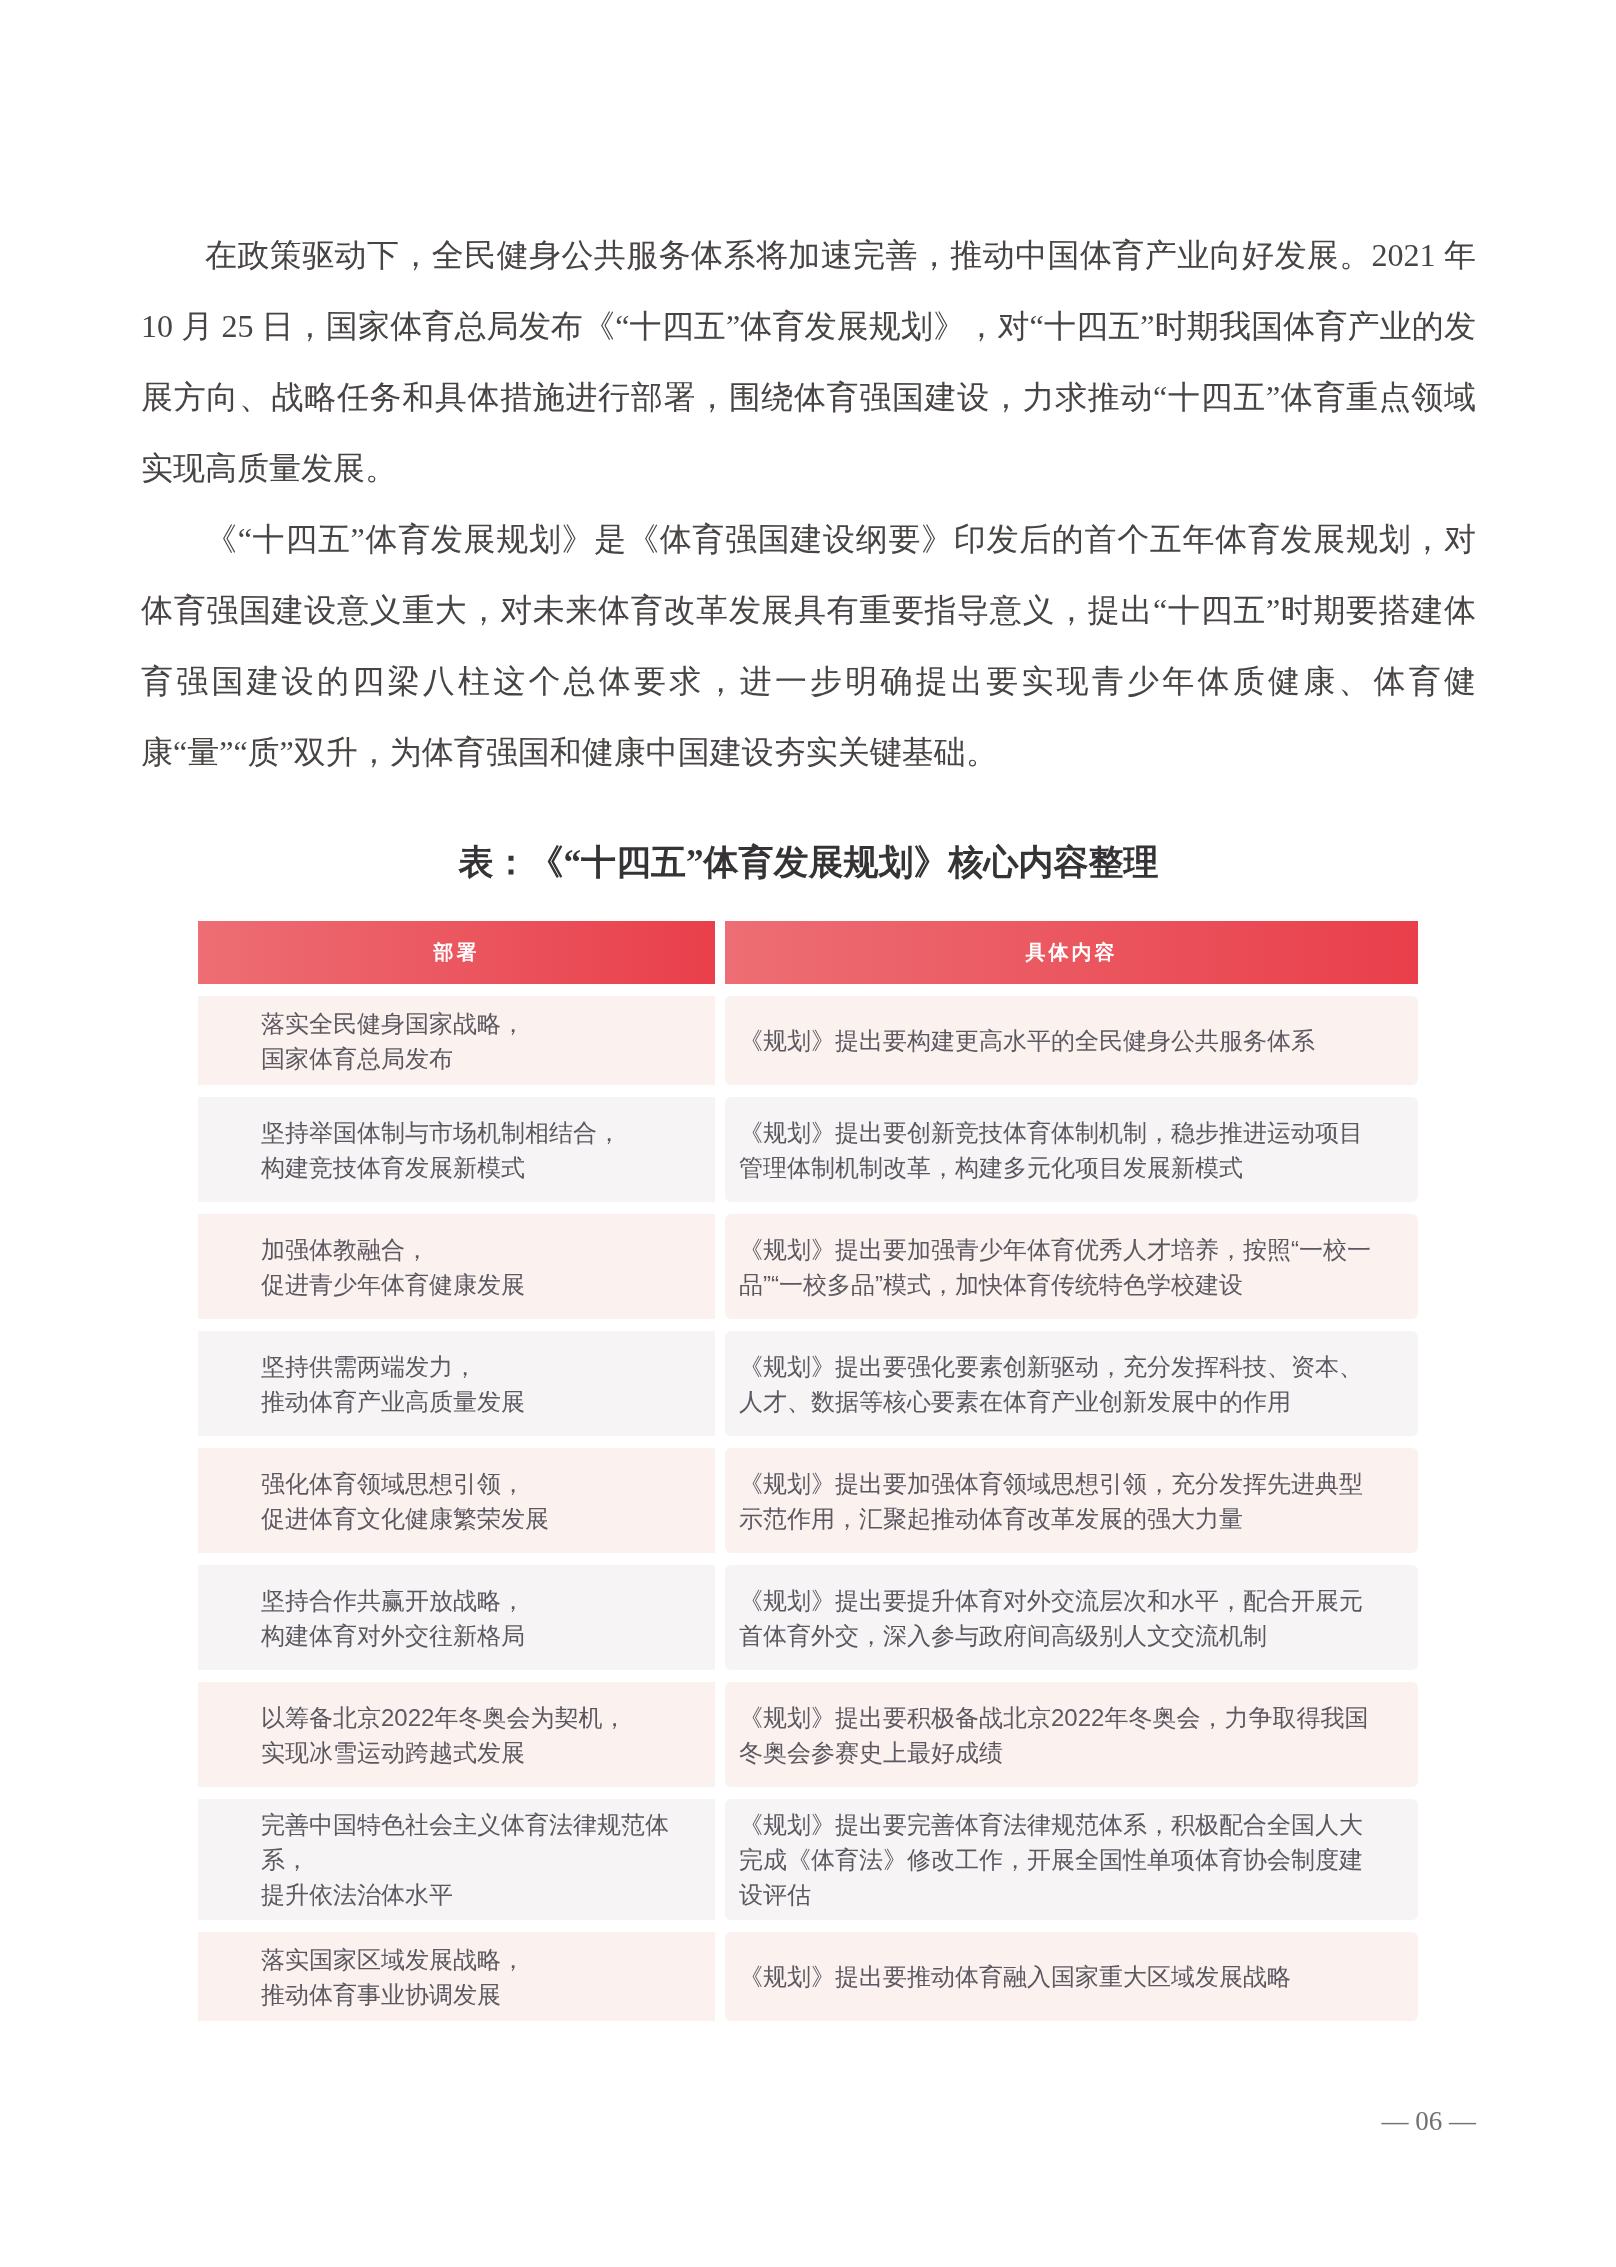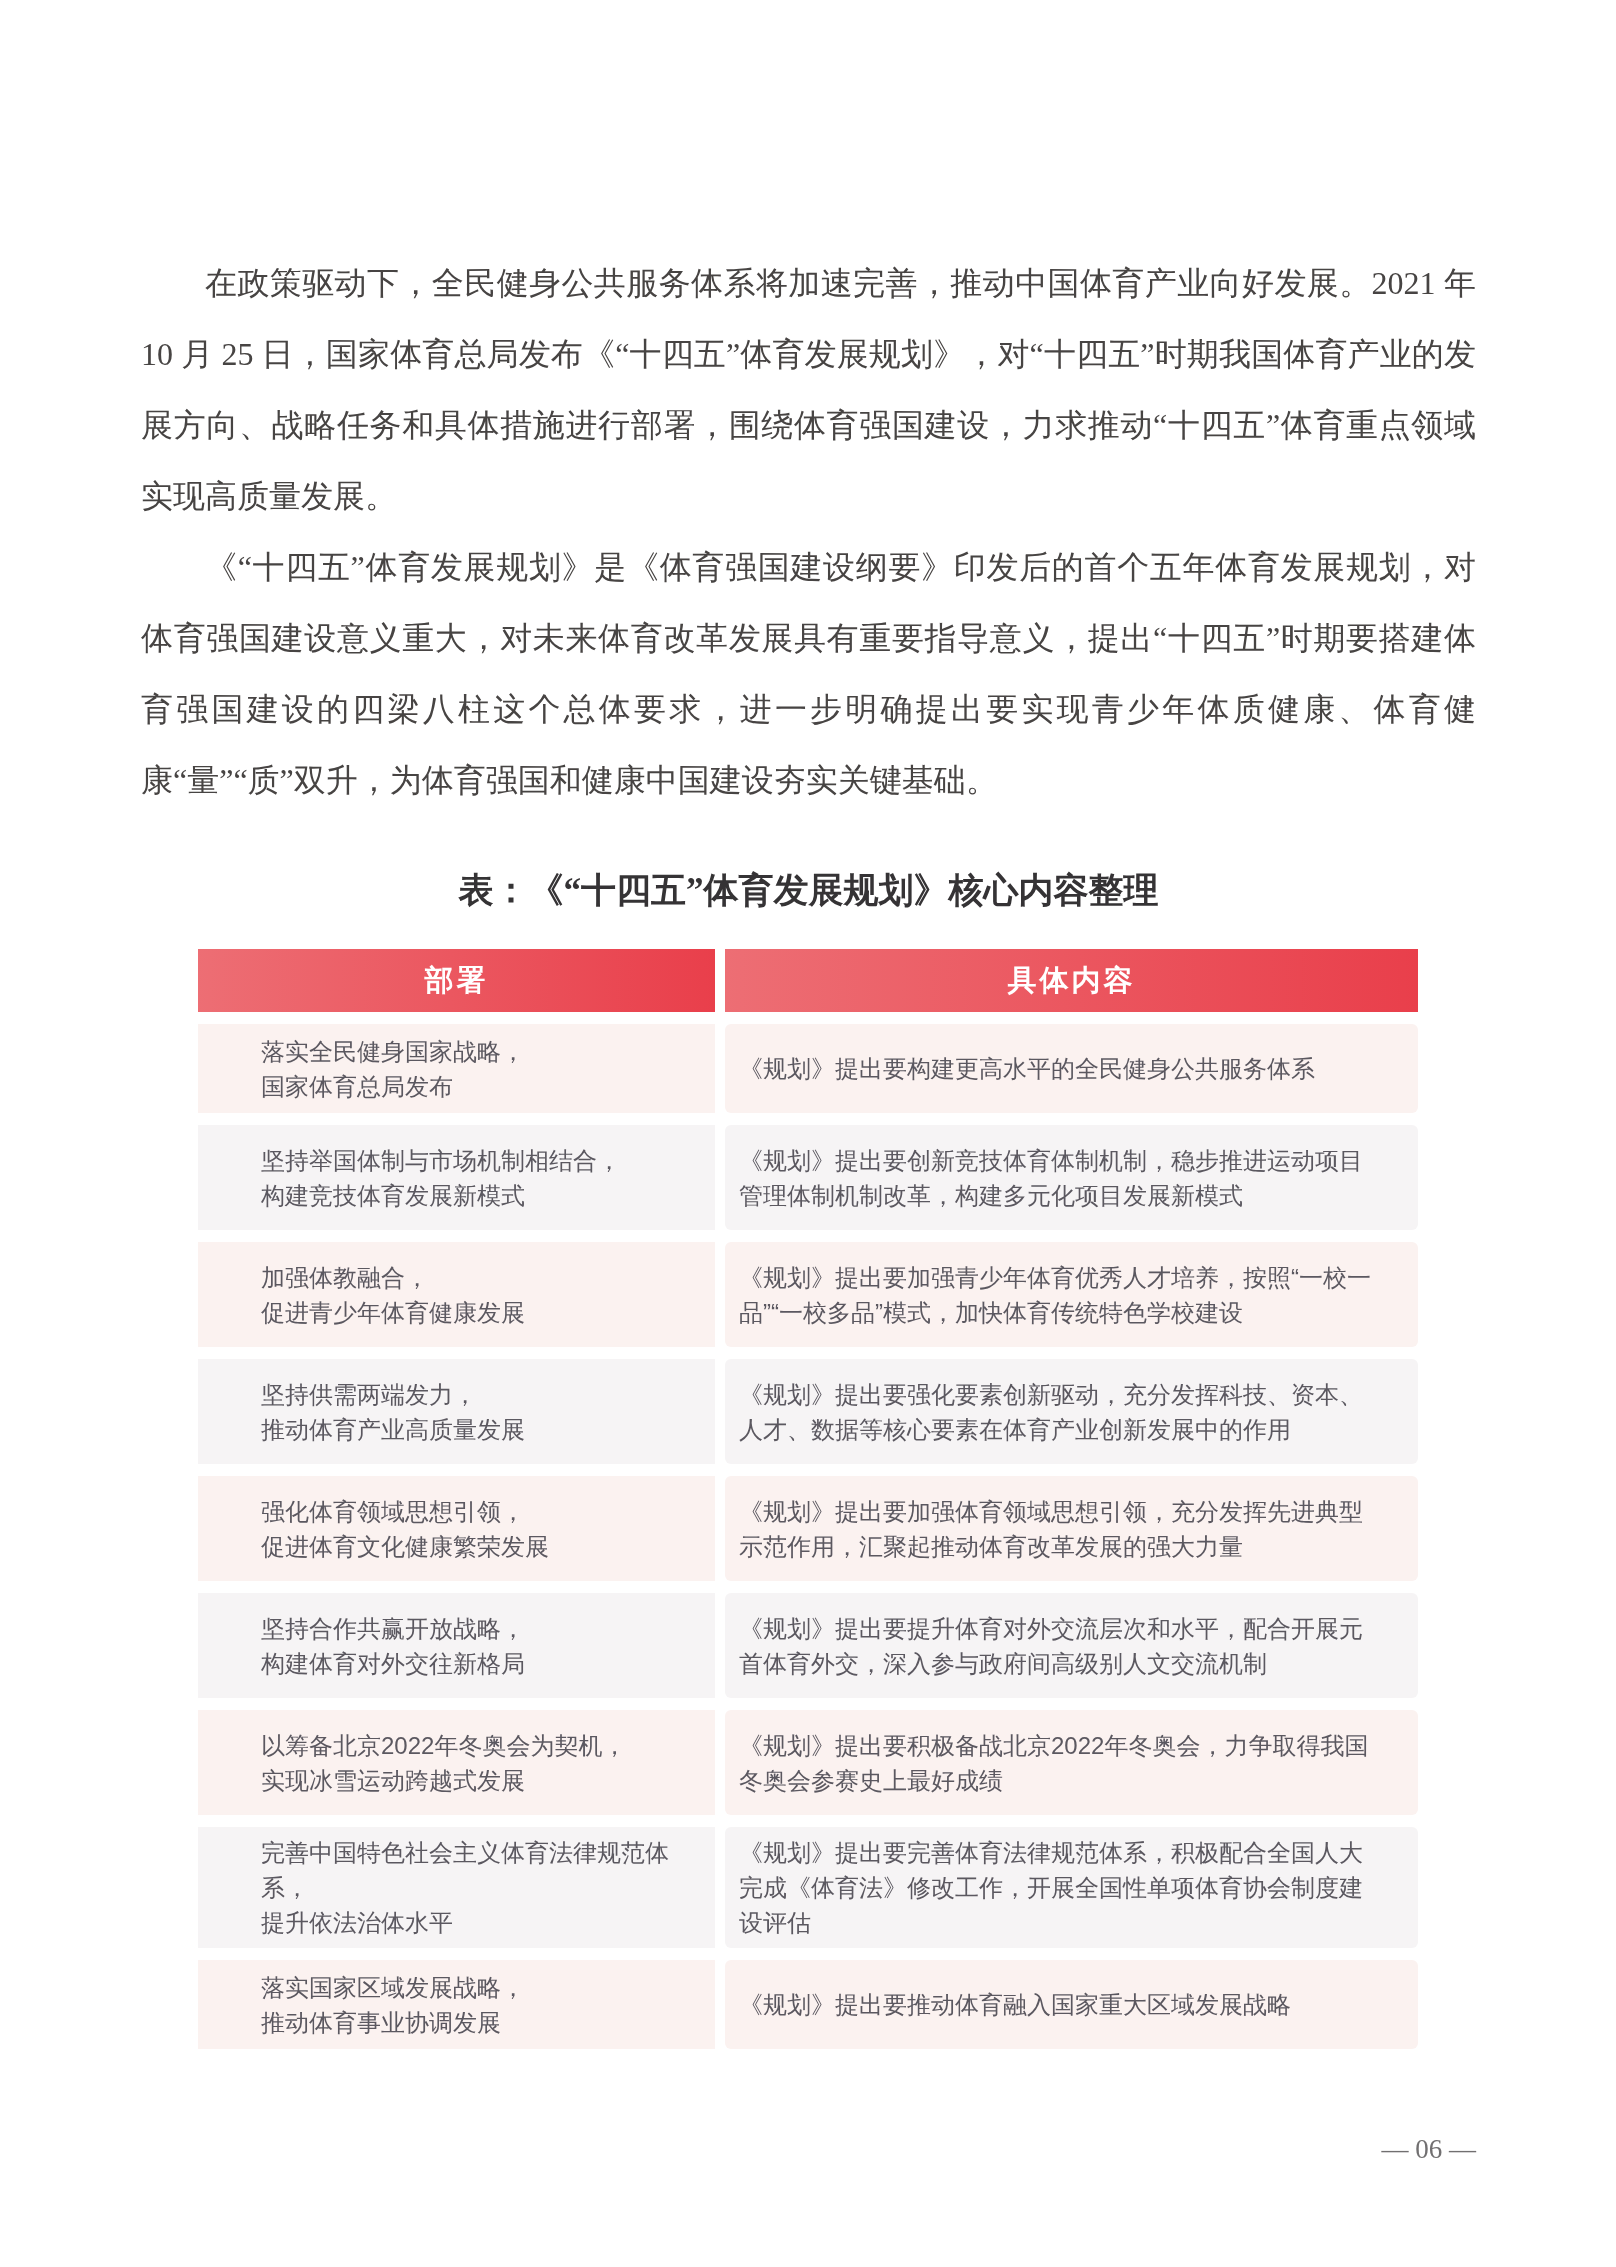--- a/index.html
+++ b/index.html
@@ -7,21 +7,21 @@
     position:relative;
     width:1617px;
     height:2267px;
     background:#ffffff;
     overflow:hidden;
     font-family:"Liberation Serif","DejaVu Serif",serif;
   }
   .content {
     position:absolute;
     left:141px;
-    top:248px;
+    top:220px;
     width:1335px;
   }
   .body-par {
     margin:0;
     font-size:32px;
     line-height:71px;
     text-align:justify;
     text-indent:2em;
     color:#474443;
   }
@@ -41,21 +41,21 @@
   .tbl-row { display:flex; gap:10px; margin-top:12px; }
   .tbl-row.header-row { margin-top:0; }
   .cell { box-sizing:border-box; }
   .cell-left  { width:517px; flex:none; }
   .cell-right { flex:1; }
   .header-row .cell {
     height:63px;
     display:flex; align-items:center; justify-content:center;
     background:linear-gradient(90deg,#ED6E74 0%,#E93F4B 100%);
     color:#ffffff;
-    font-size:29px;
+    font-size:20px;
     font-weight:bold;
     letter-spacing:3px;
   }
   .body-row .cell {
     display:flex; flex-direction:column; justify-content:center;
     font-size:24px;
     line-height:35px;
     color:#5b5860;
   }
   .body-row .cell-left  { padding:8px 24px 8px 63px; white-space:pre-line; }

